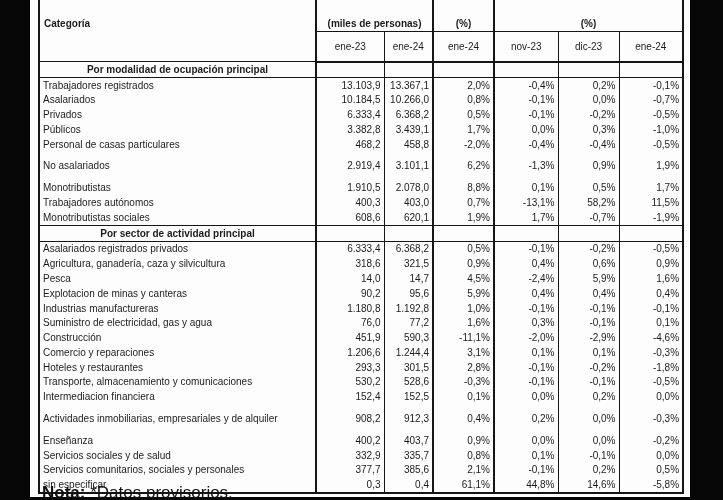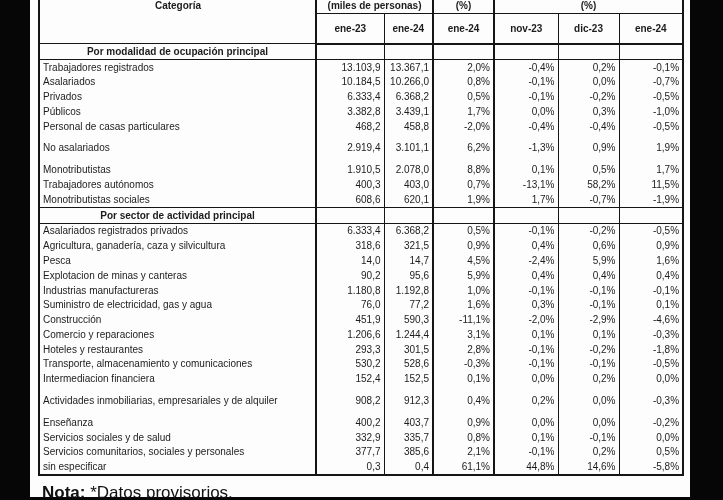--- a/index.html
+++ b/index.html
@@ -23,27 +23,27 @@
     border-left: 2px solid #151515;
     border-right: 2px solid #151515;
     border-bottom: 2px solid #151515;
   }
   .tbl th, .tbl td {
     font-size: 10px; line-height: 12px;
     padding: 1.4px 3px;
     overflow: hidden; white-space: nowrap;
   }
   tr.group-row th {
-    height: 13px; vertical-align: top; padding-top: 0;
-    font-weight: bold; text-align: center;
+    height: 13px; vertical-align: top; padding-top: 18px;
+    font-weight: bold; 
     border-bottom: 1px solid #151515;
   }
   tr.col-row th {
     height: 30px; vertical-align: middle;
-    font-weight: bold; text-align: center;
+    font-weight: normal; text-align: center;
     border-bottom: 2px solid #151515;
     margin-left: 45px;
   }
   th.cat-head {
     text-align: left; vertical-align: top;
     padding-top: 5px; padding-left: 4px;
     font-weight: bold;
     border-bottom: 2px solid #151515;
   }
   .c0, .g1 { border-left: 2px solid #151515; }

